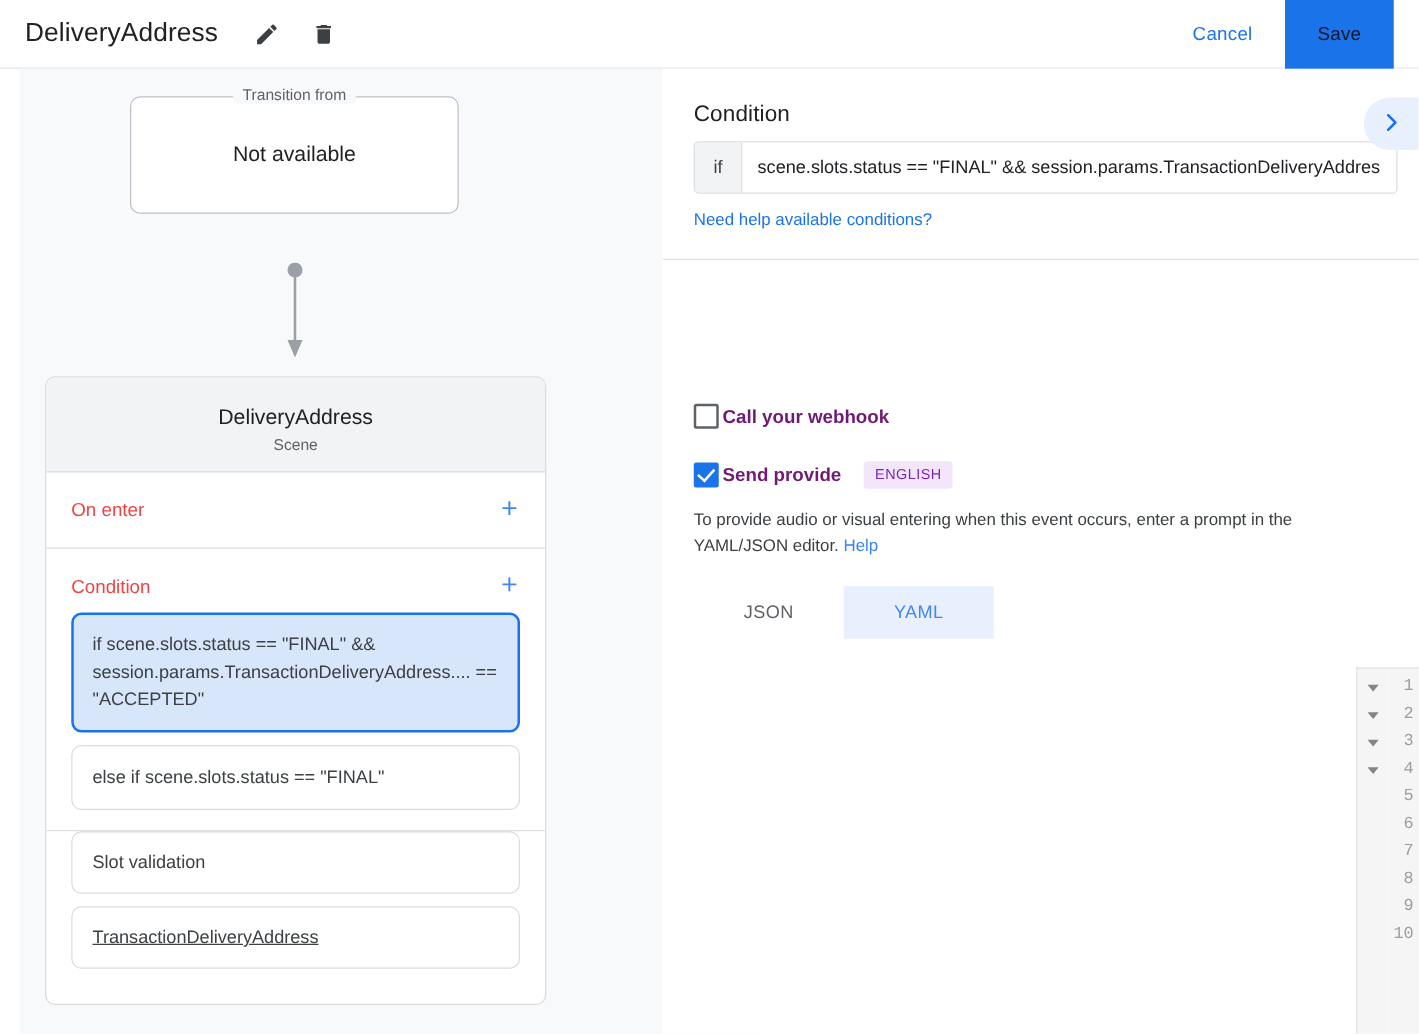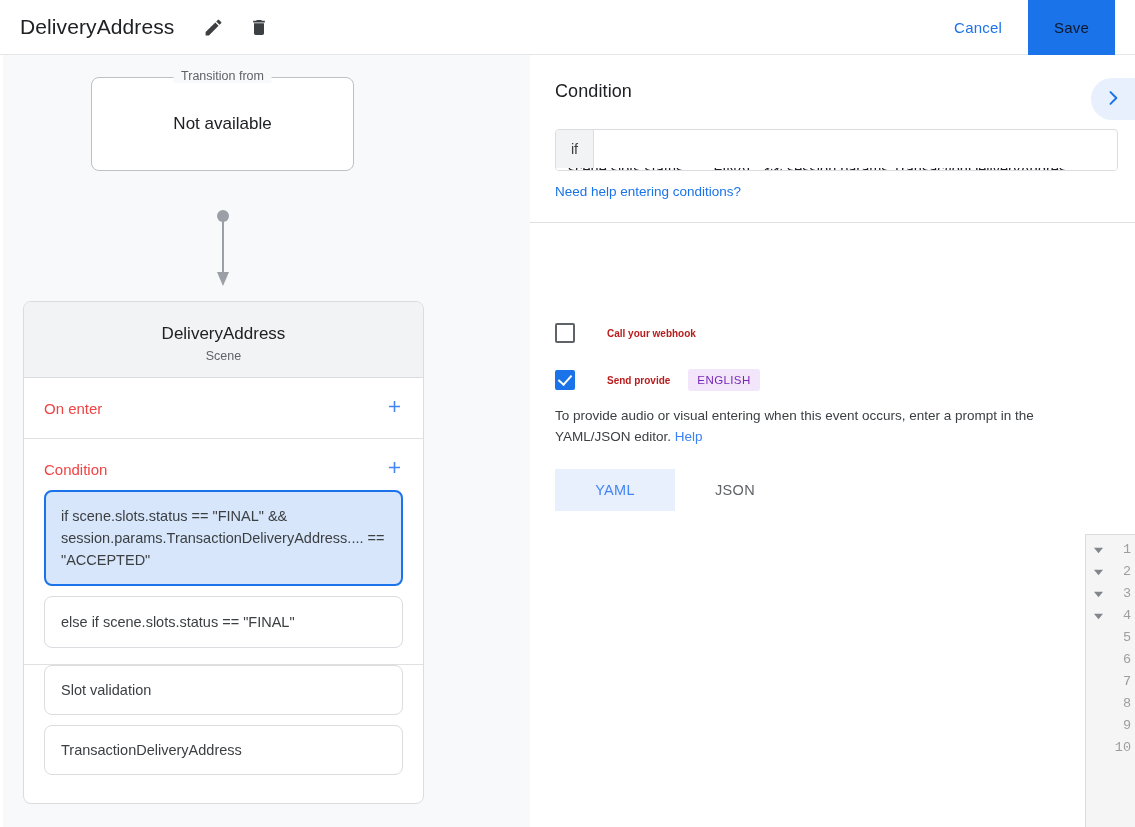--- a/index.html
+++ b/index.html
@@ -34,21 +34,21 @@
   }
   .save-btn {
     font-size: 15px; color: #0f172a; background: #1a73e8; border: 0;
     padding: 25px 26px; border-radius: 6px; cursor: pointer;
     margin-left: 14px; letter-spacing: .2px;
   }
 
   
   .body-wrap { position: absolute; left: 0; top: 55px; width: 1135px; height: 772px; }
   .left-pane {
-    position: absolute; left: 3px; top: 0; width: 640px; height: 772px;
+    position: absolute; left: 16px; top: 0; width: 640px; height: 772px;
     background: #f8f9fa; border-right: 1px solid #e4e6e8;
     overflow: hidden;
   }
   .right-pane {
     position: absolute; left: 530px; top: 0; width: 605px; height: 772px;
     background: #fff; overflow: hidden;
   }
 
   
   .tr-from {
@@ -102,37 +102,37 @@
   }
   .cond-card:last-child { margin-bottom: 0; }
   .cond-card.selected {
     background: #d7e6fa; border: 2px solid #1a73e8; padding: 13px 15px;
   }
   .slot-card {
     border: 1px solid #dadce0; border-radius: 8px; background: #fff;
     padding: 16px 16px; font-size: 14.5px; color: #3c4043;
     margin-bottom: 10px; cursor: pointer;
   }
-  .slot-card:last-child { margin-bottom: 12px; }
+  .slot-card:last-child { margin-bottom: 12px; text-decoration: underline; }
 
   
   .cond-panel {
     position: absolute; left: 0; top: 0; width: 605px;
     padding: 26px 18px 22px 25px; border-bottom: 1px solid #e0e0e0;
     background: #fff;
   }
   .panel-h { font-size: 18px; color: #202124; letter-spacing: .1px; }
   .expand-btn {
     position: absolute; right: 0; top: 23px; width: 44px; height: 42px;
     background: #e8f0fe; border: 0; border-radius: 22px 0 0 22px;
     display: flex; align-items: center; justify-content: center; cursor: pointer;
   }
   .if-row {
-    display: flex; margin-top: 27px; border: 1px solid #dadce0; border-radius: 4px;
-    overflow: hidden; height: 42px; width: 563px; flex-direction: column;
+    display: flex; margin-top: 11px; border: 1px solid #dadce0; border-radius: 4px;
+    overflow: hidden; height: 42px; width: 563px;
   }
   .if-label {
     width: 38px; background: #f1f3f4; display: flex; align-items: center;
     justify-content: center; font-size: 14.5px; color: #3c4043;
     border-right: 1px solid #dadce0; flex: 0 0 38px;
   }
   .if-input {
     flex: 1; border: 0; outline: none; font-family: "Liberation Sans", sans-serif;
     font-size: 14.5px; color: #202124; padding: 0 12px; background: #fff;
     white-space: nowrap; overflow: hidden; text-overflow: clip;
@@ -150,21 +150,21 @@
   .chk {
     width: 20px; height: 20px; border-radius: 2px; flex: 0 0 20px;
     cursor: pointer; position: relative;
   }
   .chk.off { border: 2px solid #5f6368; background: #fff; }
   .chk.on { background: #1a73e8; border: 2px solid #1a73e8; }
   .chk.on::after {
     content: ""; position: absolute; left: 4px; top: 0px; width: 6px; height: 11px;
     border: solid #fff; border-width: 0 2px 2px 0; transform: rotate(42deg);
   }
-  .chk-label { font-size: 10px; color: #b91c1c; margin-left: 32px; font-weight: bold; }
+  .chk-label { font-size: 15px; color: #701a75; margin-left: 3px; font-weight: bold; }
   .lang-badge {
     margin-left: 18px; background: #f3e5fa; color: #7627b8; font-size: 11.5px;
     letter-spacing: .4px; padding: 5px 9px; border-radius: 3px;
   }
   .hint {
     font-size: 13.5px; color: #3c4043; line-height: 21px; margin-top: 14px;
     max-width: 558px;
   }
   .hint a { color: #3b82f6; text-decoration: none; cursor: pointer; }
 
@@ -296,43 +296,43 @@
             <polyline points="9,5 16,12 9,19"></polyline>
           </svg>
         </span>
       </button>
 
       <div class="if-row">
         <div class="if-label">if</div>
         <div class="if-input">scene.slots.status == "FINAL" &amp;&amp; session.params.TransactionDeliveryAddres</div>
       </div>
 
-      <a class="help-link">Need help entering conditions?</a>
+      <a class="help-link">Need help available conditions?</a>
     </div>
 
     <div class="met-panel">
 
       <div class="chk-row">
         <span class="chk off"></span>
         <span class="chk-label">Call your webhook</span>
       </div>
 
       <div class="chk-row">
         <span class="chk on"></span>
         <span class="chk-label">Send provide</span>
         <span class="lang-badge">ENGLISH</span>
       </div>
 
       <div class="hint">
         <span>To provide audio or visual entering when this event occurs, enter a prompt in the YAML/JSON editor. </span><a>Help</a>
       </div>
 
       <div class="tabs">
+        <button class="tab">JSON</button>
         <button class="tab active">YAML</button>
-        <button class="tab">JSON</button>
       </div>
     </div>
 
     <div class="editor">
       <div class="fold-col" id="foldcol">
           <div class="fold-cell">
             <svg width="9" height="9" viewBox="0 0 10 10">
               <polygon points="0,2 10,2 5,8" fill="#80868b"></polygon>
             </svg>
           </div>

